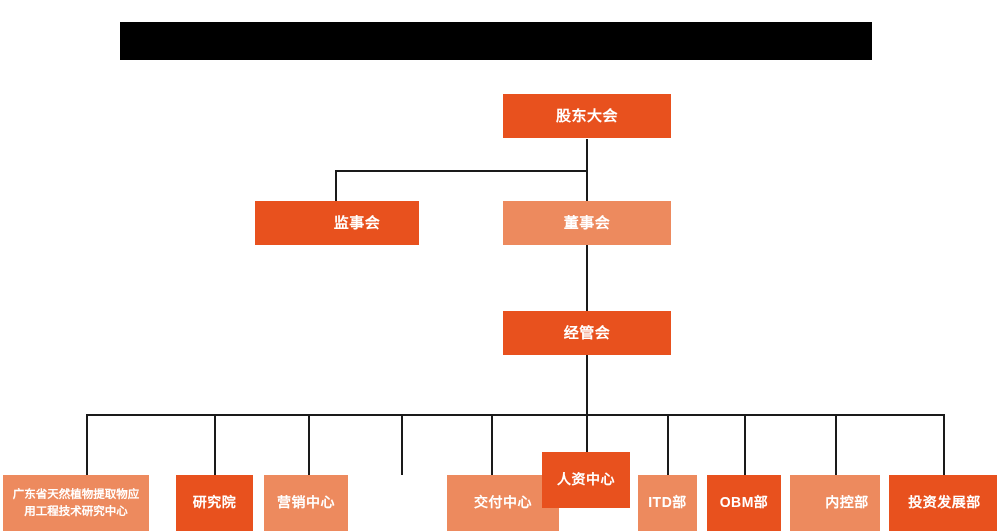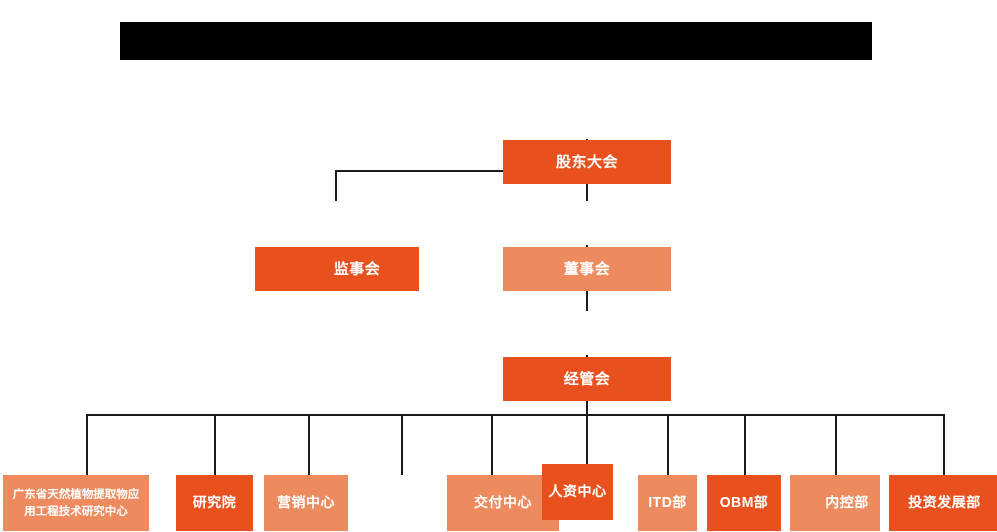--- a/index.html
+++ b/index.html
@@ -47,21 +47,20 @@
     padding: 2px 4px;
   }
   .node.dark  { background: #e8511e; }
   .node.light { background: #ed8a5e; }
 
   
   .node.lvl1, .node.lvl2, .node.lvl3 {
     width: 168px;
     height: 44px;
     font-size: 15px;
-    margin-top: 46px;
   }
   .node.leaf {
     height: 56px;
     font-size: 14px;
   }
   .node.leaf.multiline {
     font-size: 11.5px;
     line-height: 1.45;
     letter-spacing: 0px;
     padding: 2px 6px;
@@ -117,21 +116,21 @@
 
   <div class="node leaf light multiline" style="left:3px; top:475px; width:146px;">广东省天然植物提取物应用工程技术研究中心</div>
 
   <div class="node leaf dark" style="left:176px; top:475px; width:77px;">研究院</div>
 
   <div class="node leaf light" style="left:264px; top:475px; width:84px;">营销中心</div>
 
 
   <div class="node leaf light" style="left:447px; top:475px; width:112px;">交付中心</div>
 
-  <div class="node leaf dark" style="left:542px; top:464px; width:71px;">人资中心</div>
+  <div class="node leaf dark" style="left:542px; top:452px; width:88px;">人资中心</div>
 
   <div class="node leaf light" style="left:638px; top:475px; width:59px;">ITD部</div>
 
   <div class="node leaf dark" style="left:707px; top:475px; width:74px;">OBM部</div>
 
   <div class="node leaf light" style="left:790px; top:475px; width:90px;padding-left:28px;">内控部</div>
 
   <div class="node leaf dark" style="left:889px; top:475px; width:111px;">投资发展部</div>
 
 </div>

